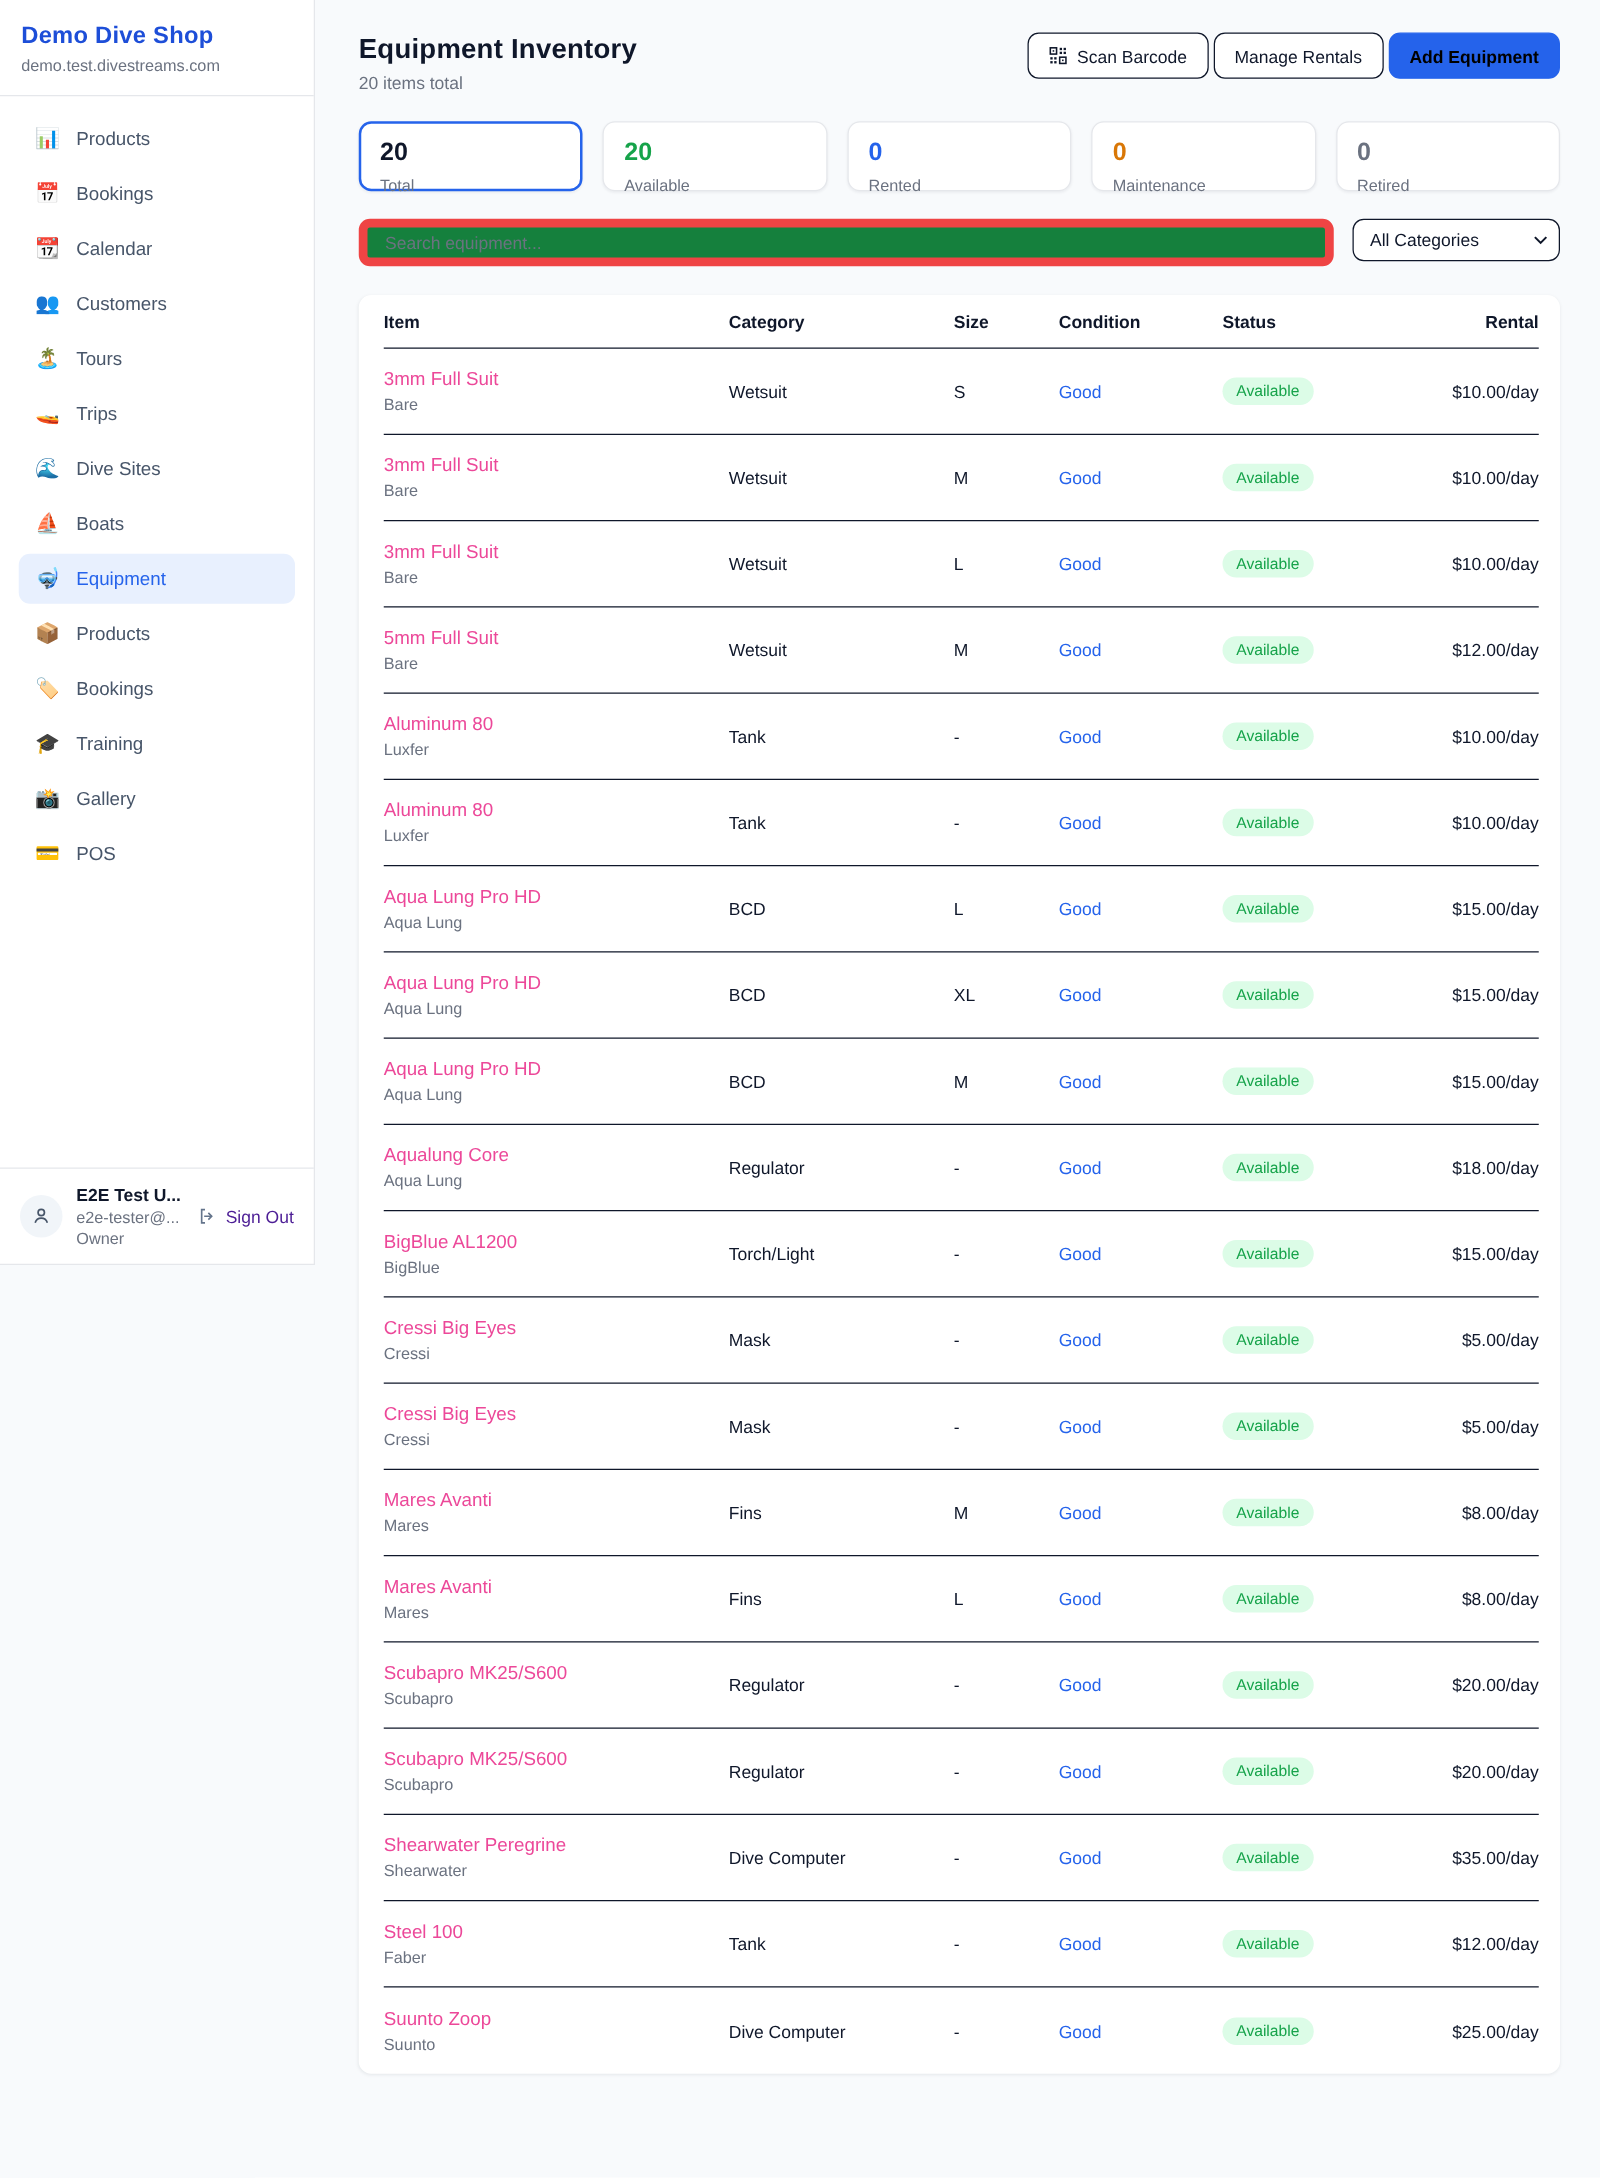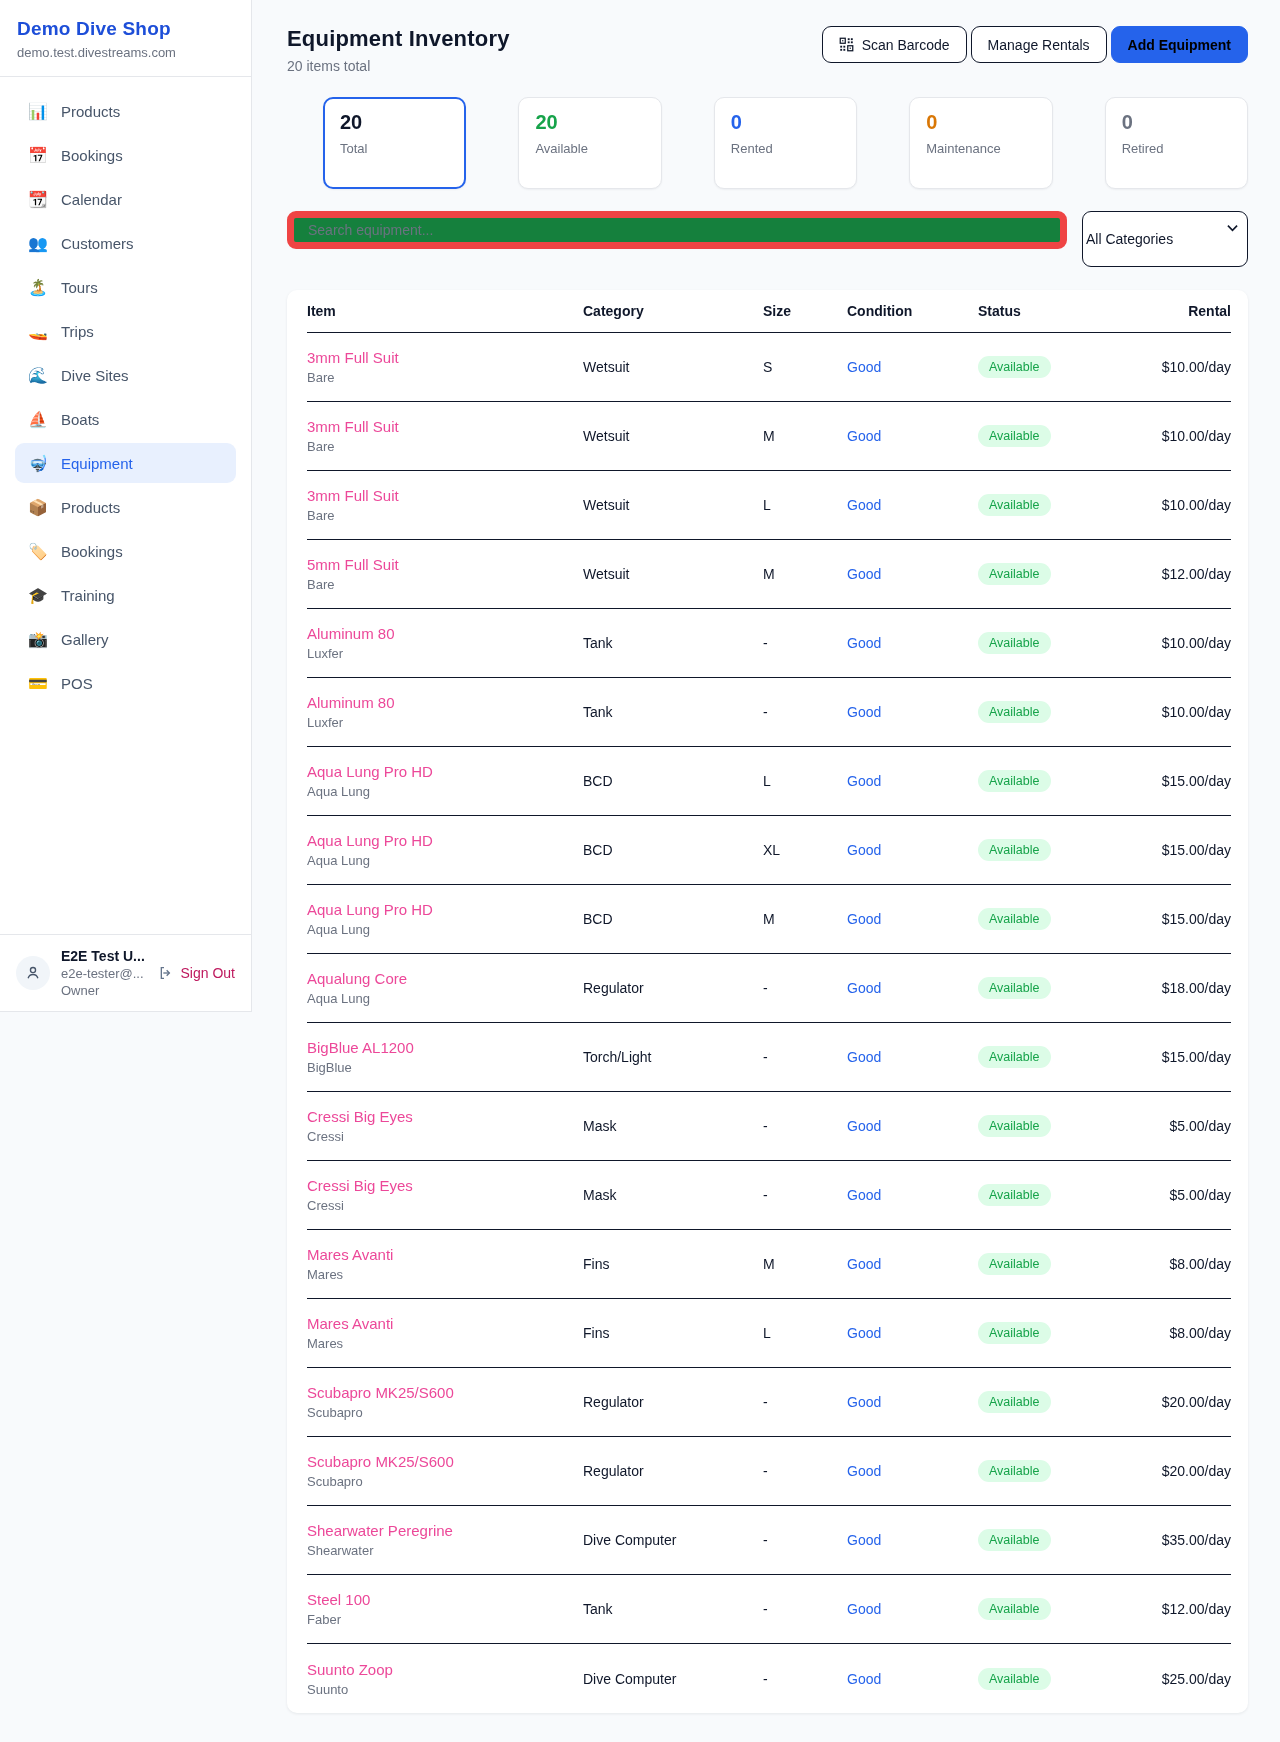--- a/index.html
+++ b/index.html
@@ -43,21 +43,21 @@
     background:#f1f5f9; color:#475569;
     display:flex; align-items:center; justify-content:center;
     flex:0 0 34px;
   }
   .p-meta { flex:1; min-width:0; }
   .p-name { font-size:14px; font-weight:bold; color:#0f172a; }
   .p-email { font-size:13px; color:#6b7280; margin-top:2px; }
   .p-role { font-size:13px; color:#6b7280; margin-top:2px; }
   .signout {
     display:flex; align-items:center; gap:7px;
-    color:#be185d; font-size:14px; background:none; border:none;
+    color:#4c1d95; font-size:14px; background:none; border:none;
     cursor:pointer; white-space:nowrap; font-family:inherit;
     align-self:center;
   }
 
   
   .main { position:absolute; top:0; left:252px; width:1028px; padding:26px 0 16px 35px; }
   .content { width:961px; }
 
   .page-head { display:flex; justify-content:space-between; align-items:flex-start; }
   .page-title { font-size:22px; font-weight:bold; color:#0f172a; letter-spacing:.2px; }
@@ -67,42 +67,41 @@
     height:37px; padding:0 16px; border-radius:9px;
     background:#fff; border:1px solid #0f172a;
     font-size:14px; color:#0f172a; font-family:inherit;
     display:flex; align-items:center; gap:8px; cursor:pointer;
   }
   .btn.primary { background:#2563eb; border-color:#2563eb; color:#000000; font-weight:bold; }
 
   
   .stats { display:flex; gap:16px; margin-top:23px; }
   .stat-card {
-    flex:1; height:92px; background:#fff;
+    flex:1; height:56px; background:#fff;
     border:1px solid #e5e7eb; border-radius:10px;
     padding:13px 16px; cursor:pointer;
     box-shadow:0 1px 2px rgba(16,24,40,.05);
-    margin-left:36px;
   }
   .stat-card.active { border:2px solid #2563eb; padding:12px 15px; }
   .stat-value { font-size:20px; font-weight:bold; }
   .stat-label { font-size:13px; color:#6b7280; margin-top:7px; }
 
   
   .filters { display:flex; gap:15px; margin-top:22px; }
   .search-input {
     flex:1; height:38px; border:7px solid #ef4444; border-radius:9px;
     background:#15803d; padding:0 14px; font-size:14px; color:#0f172a;
     font-family:inherit; outline:none;
   }
   .search-input::placeholder { color:#6b7280; }
   .select-wrap { position:relative; width:166px; }
   .category-select {
-    width:100%; height:56px; border:1px solid #0f172a; border-radius:9px;
-    background:#fff; padding:0 28px 0 3px; font-size:14px; color:#0f172a;
+    width:100%; height:34px; border:1px solid #0f172a; border-radius:9px;
+    background:#fff; padding:0 28px 0 13px; font-size:14px; color:#0f172a;
     font-family:inherit; appearance:none; -webkit-appearance:none; cursor:pointer;
   }
   .select-arrow { position:absolute; right:10px; top:13px; pointer-events:none; color:#0f172a; }
 
   
   .table-card {
     margin-top:23px; background:#fff;
     border-radius:10px; box-shadow:0 1px 3px rgba(16,24,40,.08);
     padding:0 17px 0 20px;
     overflow:hidden;

